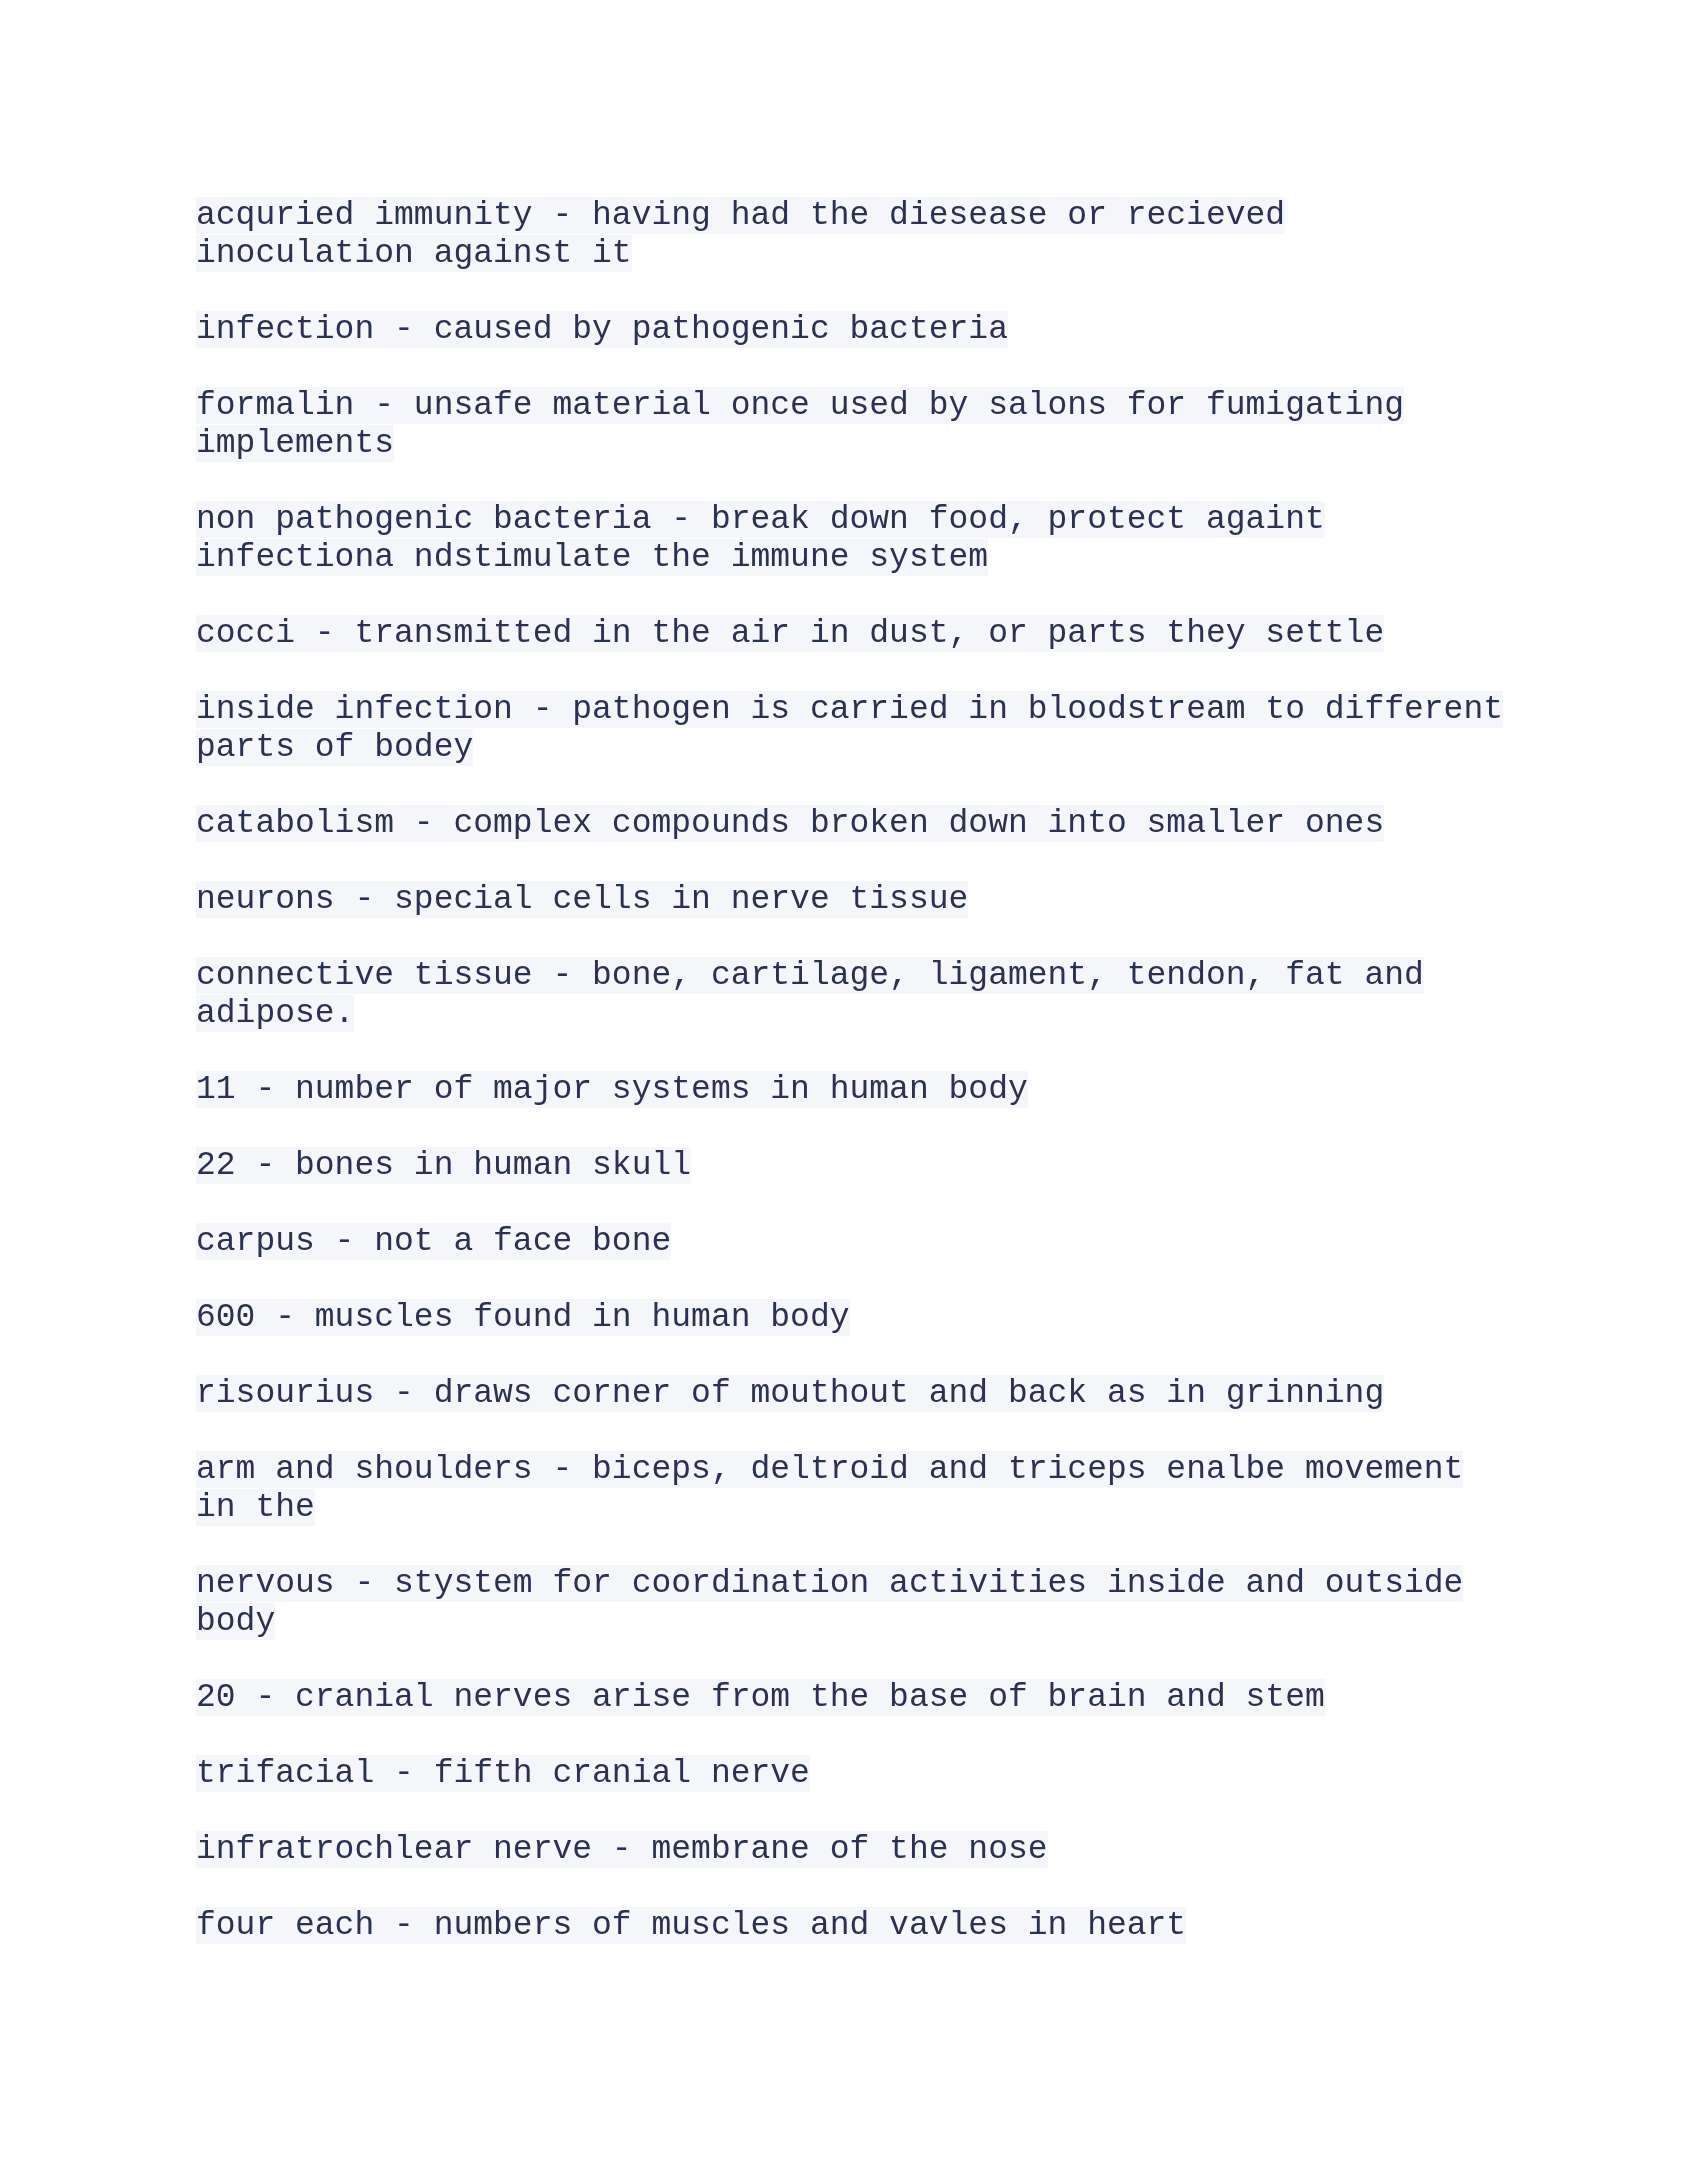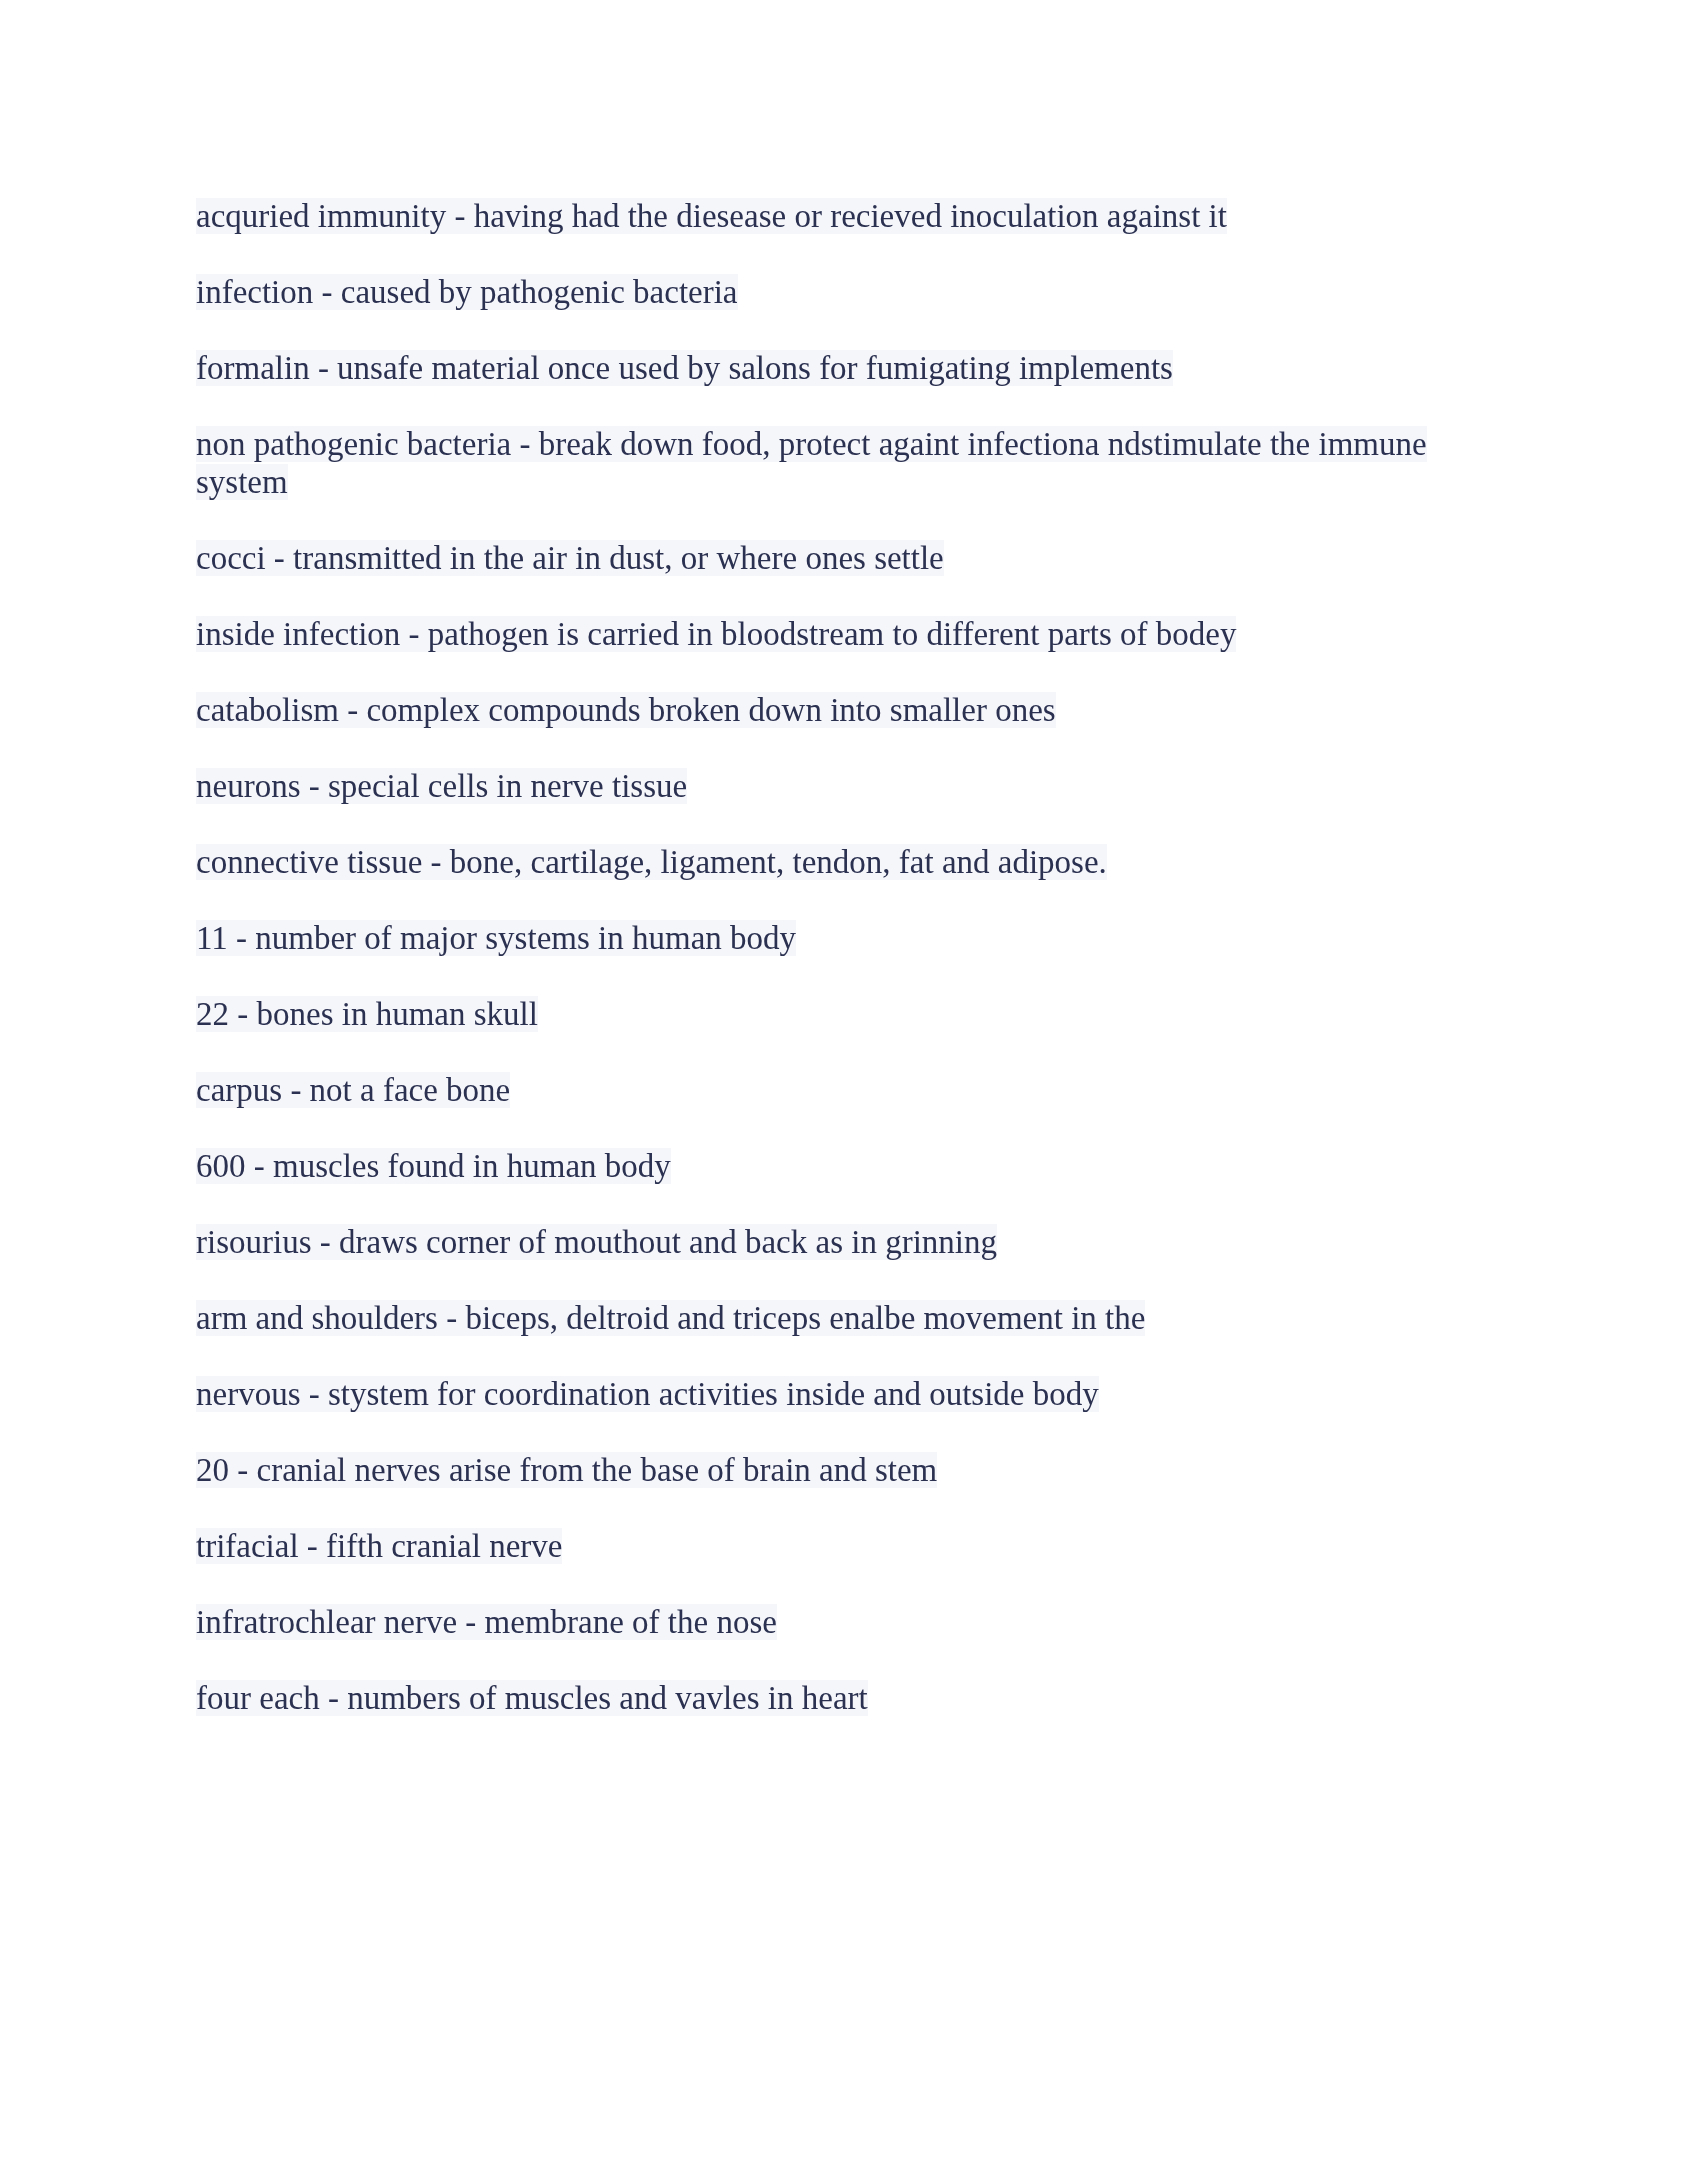--- a/index.html
+++ b/index.html
@@ -1,29 +1,29 @@
 <!DOCTYPE html>
 <html><head>
 <meta charset="utf-8">
 <style>
   html, body { margin:0; padding:0; background:#ffffff; }
   body { width:1683px; height:2178px; position:relative; overflow:hidden; }
   .doc { position:absolute; left:196px; top:197px; width:1307px; }
-  .entry { margin:0 0 38px 0; font-family:Liberation Serif, serif; font-size:33px; line-height:38px; color:#2b3150; }
+  .entry { margin:0 0 38px 0; font-family:Liberation Mono, monospace; font-size:33px; line-height:38px; color:#2b3150; }
   .entry span { background:#f5f6fa; }
 </style>
 </head>
 <body>
 
 <div class="doc">
   <p class="entry"><span>acquried immunity - having had the diesease or recieved inoculation against it</span></p>
   <p class="entry"><span>infection - caused by pathogenic bacteria</span></p>
   <p class="entry"><span>formalin - unsafe material once used by salons for fumigating implements</span></p>
   <p class="entry"><span>non pathogenic bacteria - break down food, protect againt infectiona ndstimulate the immune system</span></p>
-  <p class="entry"><span>cocci - transmitted in the air in dust, or where ones settle</span></p>
+  <p class="entry"><span>cocci - transmitted in the air in dust, or parts they settle</span></p>
   <p class="entry"><span>inside infection - pathogen is carried in bloodstream to different parts of bodey</span></p>
   <p class="entry"><span>catabolism - complex compounds broken down into smaller ones</span></p>
   <p class="entry"><span>neurons - special cells in nerve tissue</span></p>
   <p class="entry"><span>connective tissue - bone, cartilage, ligament, tendon, fat and adipose.</span></p>
   <p class="entry"><span>11 - number of major systems in human body</span></p>
   <p class="entry"><span>22 - bones in human skull</span></p>
   <p class="entry"><span>carpus - not a face bone</span></p>
   <p class="entry"><span>600 - muscles found in human body</span></p>
   <p class="entry"><span>risourius - draws corner of mouthout and back as in grinning</span></p>
   <p class="entry"><span>arm and shoulders - biceps, deltroid and triceps enalbe movement in the</span></p>

